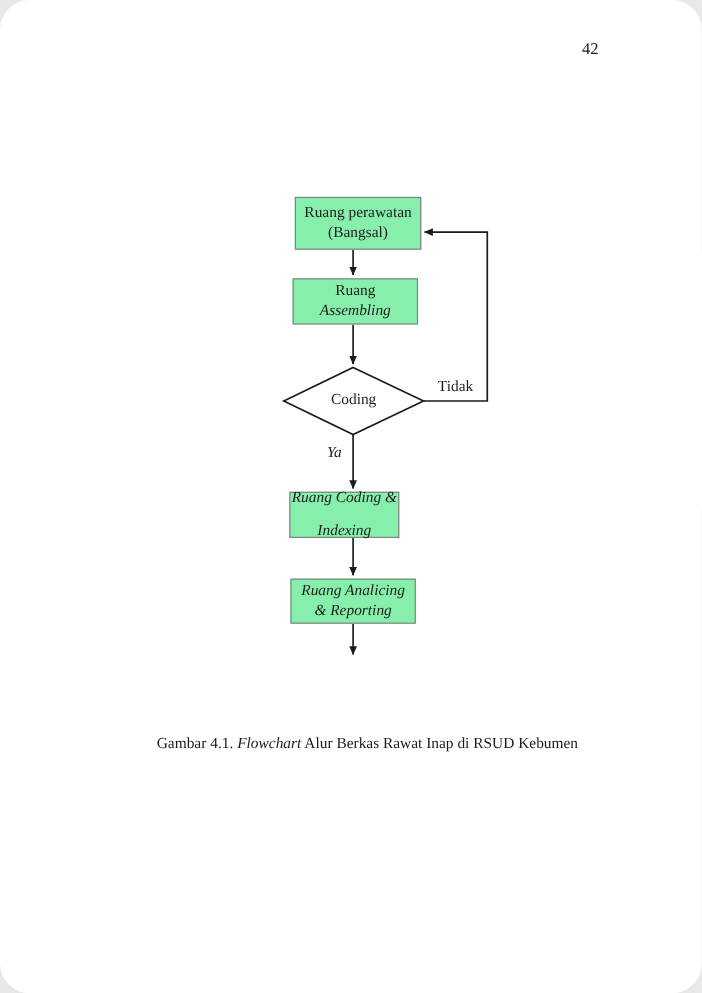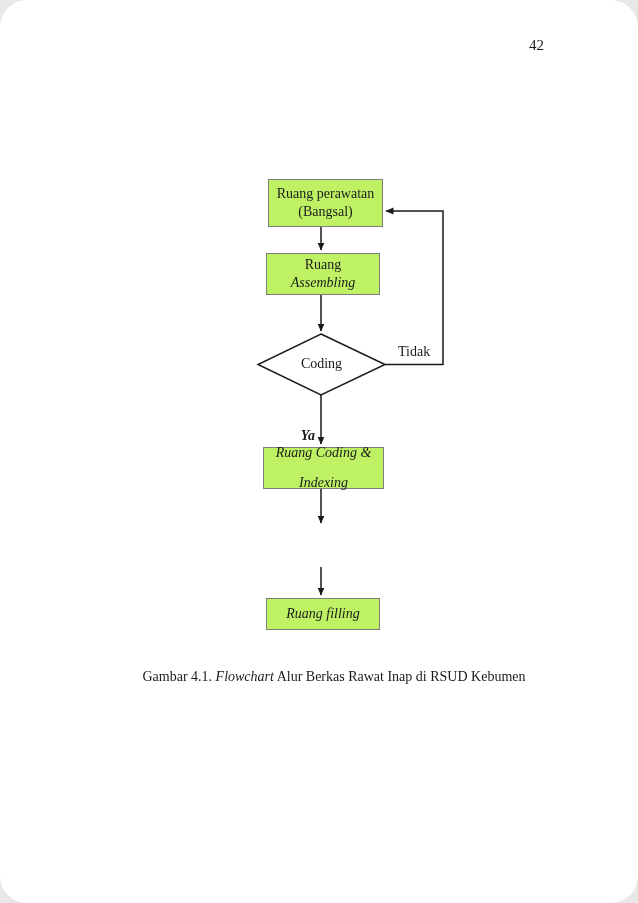--- a/index.html
+++ b/index.html
@@ -41,52 +41,52 @@
     left: 0;
     top: 0;
     width: 638px;
     height: 903px;
     pointer-events: none;
   }
   .fc-box {
     position: absolute;
     box-sizing: border-box;
     border: 1.4px solid #7d7d7d;
-    background: #bef264;
+    background: #86efac;
     display: flex;
     flex-direction: column;
     align-items: center;
     justify-content: center;
     text-align: center;
     font-size: 14px;
     line-height: 18px;
     color: #1c1c1c;
   }
   .box-ward       { left: 268px; top: 179px; width: 115px; height: 48px; }
   .box-assembling { left: 266px; top: 253px; width: 114px; height: 42px; }
-  .box-coding     { left: 263px; top: 447px; width: 121px; height: 42px; gap: 12px; }
+  .box-coding     { left: 263px; top: 447px; width: 100px; height: 42px; gap: 12px; }
   .box-analicing  { left: 264px; top: 526px; width: 114px; height: 41px; }
   .box-filing     { left: 266px; top: 598px; width: 114px; height: 32px; }
   .decision-label {
     position: absolute;
     left: 258px;
     top: 355px;
     width: 127px;
     text-align: center;
     font-size: 14px;
     line-height: 18px;
   }
   .edge-label {
     position: absolute;
     font-size: 14px;
     line-height: 18px;
     white-space: nowrap;
   }
   .label-tidak { left: 398px; top: 343px; }
-  .label-ya    { left: 293px; top: 427px; width: 22px; text-align: right; font-weight: bold; }
+  .label-ya    { left: 293px; top: 403px; width: 22px; text-align: center; }
   .it { font-style: italic; }
   .caption {
     position: absolute;
     left: 30px;
     top: 667px;
     width: 608px;
     text-align: center;
     font-size: 14px;
     line-height: 19px;
   }
@@ -134,22 +134,23 @@
   <div class="decision-label">Coding</div>
 
   <div class="edge-label label-tidak">Tidak</div>
   <div class="edge-label label-ya it">Ya</div>
 
   <div class="fc-box box-coding it">
     <div>Ruang Coding &amp;</div>
     <div>Indexing</div>
   </div>
 
+  <div class="fc-box box-analicing it">
+    <div>Ruang Analicing</div>
+    <div>&amp; Reporting</div>
+  </div>
 
-  <div class="fc-box box-filing it">
-    <div>Ruang filling</div>
-  </div>
 
   <div class="caption">
     <div><span>Gambar 4.1.</span> <span class="it">Flowchart</span> <span>Alur Berkas Rawat Inap di RSUD Kebumen</span></div>
   </div>
 
 </div>
 
 </body></html>

